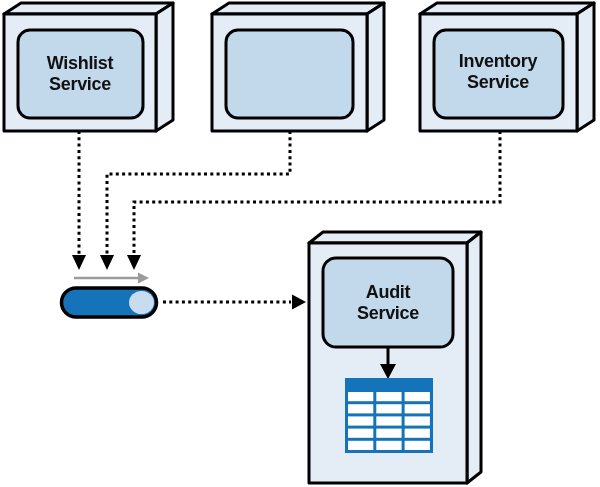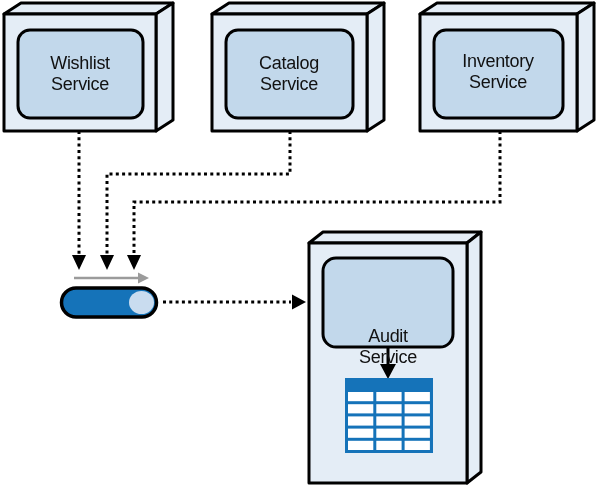--- a/index.html
+++ b/index.html
@@ -25,21 +25,21 @@
   .cap    { fill: var(--cap); stroke: none; }
   .tbl-bg { fill: var(--accent); stroke: none; }
   .cell   { fill: #ffffff; stroke: none; }
 
   .label {
     position: absolute;
     display: flex;
     align-items: center;
     justify-content: center;
     text-align: center;
-    font-weight: normal;
+    font-weight: bold;
     color: #111;
     font-size: 18px;
     line-height: 1.14;
     letter-spacing: -0.3px;
   }
   .label.caption { font-size: 21px; letter-spacing: -0.5px; }
 </style>
 </head>
 <body>
 
@@ -124,16 +124,15 @@
       <rect class="cell" x="376.3" y="428.6" width="25.3" height="9.2"></rect>
       <rect class="cell" x="404.6" y="428.6" width="25.3" height="9.2"></rect>
 
       <rect class="cell" x="348" y="440.8" width="25.3" height="9.2"></rect>
       <rect class="cell" x="376.3" y="440.8" width="25.3" height="9.2"></rect>
       <rect class="cell" x="404.6" y="440.8" width="25.3" height="9.2"></rect>
     </g>
   </svg>
 
   <div class="label" style="left:30px;  top:30px;  width:100px; height:88px;">Wishlist Service</div>
-  <div class="label" style="left:239px; top:30px;  width:100px; height:88px;">Catalog Service</div>
   <div class="label" style="left:448px; top:30px;  width:100px; height:84px;">Inventory Service</div>
-  <div class="label" style="left:338px; top:258px; width:100px; height:89px;margin-top:44px;">Audit Service</div>
+  <div class="label" style="left:338px; top:258px; width:100px; height:89px;">Audit Service</div>
 </div>
 
 </body></html>

